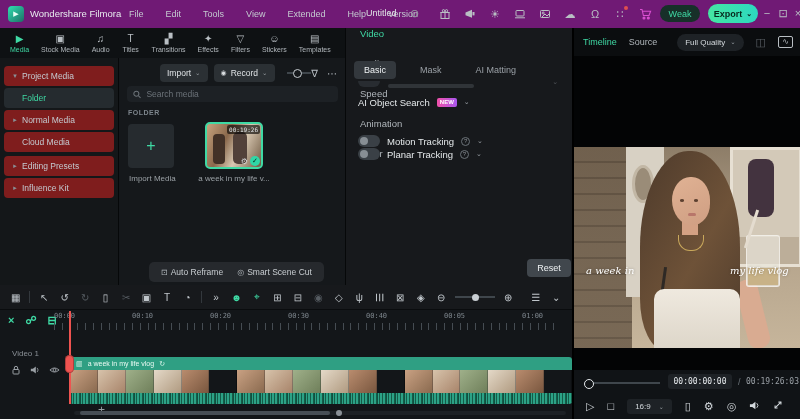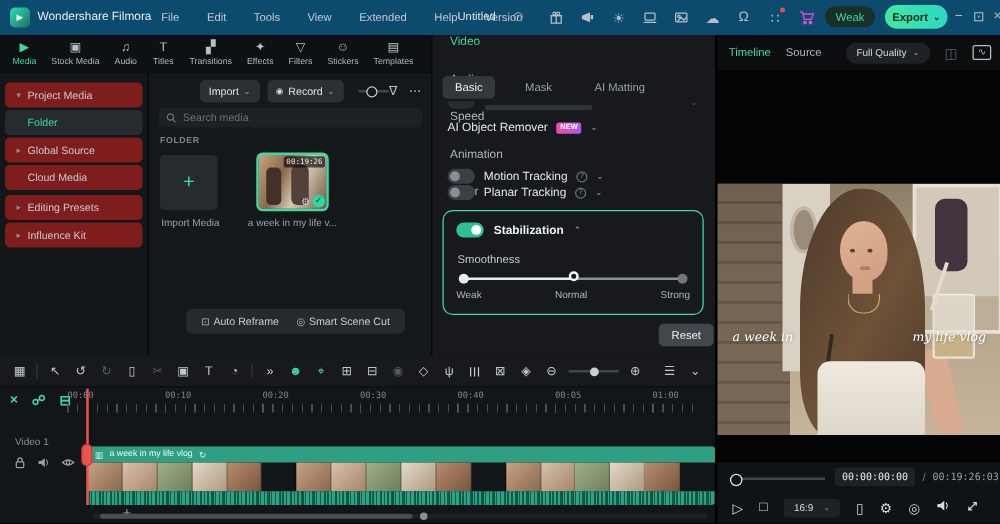--- a/index.html
+++ b/index.html
@@ -1,21 +1,21 @@
 <!DOCTYPE html>
 <html><head>
 <meta charset="utf-8">
 <style>
   * { margin:0; padding:0; box-sizing:border-box; }
   html,body { background:#000; }
   body { font-family:"Liberation Sans", sans-serif; -webkit-font-smoothing:antialiased; }
   .app { position:relative; width:800px; height:419px; background:#000; overflow:hidden; color:#c9ced3; }
 
   
-  .titlebar { position:absolute; left:0; top:0; width:800px; height:28px; background:#0c4a6e; display:flex; align-items:center; }
+  .titlebar { position:absolute; left:0; top:0; width:800px; height:28px; background:#701a75; display:flex; align-items:center; }
   .logo { position:absolute; left:8px; top:6px; width:16px; height:16px; border-radius:4px;
           background:linear-gradient(135deg,#2fe0b0,#1d6e66); display:flex; align-items:center; justify-content:center;
           color:#eafff7; font-size:7px; }
   .appname { position:absolute; left:30px; top:8px; font-size:9.5px; color:#e8ecef; white-space:nowrap; }
   .menus { position:absolute; left:118px; top:0; height:28px; display:flex; align-items:center; }
   .menus span { padding:0 11px; font-size:9px; color:#c4cad0; cursor:default; }
   .project-name { position:absolute; left:366px; top:8px; font-size:9px; color:#dfe3e6; }
   .tb-status { position:absolute; left:410px; top:7px; font-size:11px; color:#9aa0a6; }
   .tb-icons { position:absolute; left:438px; top:0; height:28px; display:flex; align-items:center; gap:11px; }
   .tb-icons .ic { width:14px; height:14px; display:flex; align-items:center; justify-content:center; font-size:11px; color:#b9bfc4; }
@@ -65,21 +65,21 @@
   .thumb { position:absolute; left:86px; top:64px; width:58px; height:47px; border-radius:5px; border:2px solid #3fd9a4;
            background:linear-gradient(115deg,#c7a27d 0%,#8a684c 35%,#d8c8b2 60%,#6f5942 100%); overflow:hidden; }
   .thumb::before { content:""; position:absolute; left:6px; top:10px; width:12px; height:30px; background:#433127; border-radius:4px; }
   .thumb::after { content:""; position:absolute; left:26px; top:8px; width:14px; height:32px; background:#52413a; border-radius:5px; }
   .dur-badge { position:absolute; right:1px; top:1px; background:rgba(0,0,0,.62); color:#e8ecef; font-size:6px;
                padding:1px 2px; border-radius:2px; z-index:2; font-family:"DejaVu Sans Mono",monospace; }
   .thumb-gear { position:absolute; right:13px; bottom:1px; font-size:8px; color:#e8ecefcc; z-index:2; }
   .thumb-check { position:absolute; right:1px; bottom:1px; width:10px; height:10px; border-radius:50%; background:#2fd6a6;
                  color:#06281d; font-size:7px; line-height:10px; text-align:center; z-index:2; }
   .tile-label { position:absolute; top:116px; font-size:8px; color:#9aa0a5; white-space:nowrap; }
-  .mp-bottom { position:absolute; left:30px; top:189px; height:20px; border-radius:5px; background:#26292d;
+  .mp-bottom { position:absolute; left:30px; top:204px; height:20px; border-radius:5px; background:#26292d;
                display:flex; align-items:center; gap:14px; padding:0 12px; font-size:8.5px; color:#c8cdd1; }
   .mp-bottom .g { font-size:8px; color:#b0b6bb; margin-right:3px; }
 
   
   .props { position:absolute; left:345px; top:28px; width:227px; height:257px; background:#17191c; border-left:1px solid #060809; }
   .prop-tabs { position:absolute; left:0; top:0; width:100%; height:30px; display:flex; align-items:flex-start; padding-left:14px; gap:19px;flex-direction:column; }
   .prop-tabs span { font-size:9.5px; color:#b0b6bb; }
   .prop-tabs span.active { color:#3fd9a4; }
   .subtabs { position:absolute; left:8px; top:33px; height:18px; display:flex; align-items:center; gap:14px; }
   .subtab { font-size:9px; color:#9aa0a6; padding:0 10px; height:18px; display:flex; align-items:center; border-radius:4px; }
@@ -343,21 +343,21 @@
         <span>Project Media</span>
       </div>
 
       <div class="side-item active" style="top: 30px;">
         <span class="caret"></span>
         <span>Folder</span>
       </div>
 
       <div class="side-item" style="top: 52px;">
         <span class="caret">▸</span>
-        <span>Global Source</span>
+        <span>Normal Media</span>
       </div>
 
       <div class="side-item" style="top: 74px;">
         <span class="caret"></span>
         <span>Cloud Media</span>
       </div>
 
       <div class="side-item" style="top: 98px;">
         <span class="caret">▸</span>
         <span>Editing Presets</span>
@@ -426,59 +426,39 @@
         <span class="subtab">AI Matting</span>
       </div>
 
     <div class="clipped-row">
       <div class="ghost-toggle"></div>
         <div class="ghost-text"></div>
       <span class="cd">⌄</span>
     </div>
 
     <div class="prow" style="top:66px">
-      <span class="lbl">AI Object Remover</span>
+      <span class="lbl">AI Object Search</span>
       <span class="new-badge">NEW</span>
       <span class="cd">⌄</span>
     </div>
 
     <div class="prow" style="top:105px">
       <div class="toggle"></div>
       <span class="lbl">Motion Tracking</span>
       <span class="qmark">?</span>
       <span class="cd">⌄</span>
     </div>
 
     <div class="prow" style="top:118px">
       <div class="toggle"></div>
       <span class="lbl">Planar Tracking</span>
       <span class="qmark">?</span>
       <span class="cd">⌄</span>
     </div>
 
-    <div class="stab-box">
-      <div class="stab-head">
-        <div class="toggle on"></div>
-        <span class="lbl">Stabilization</span>
-        <span class="cd">⌃</span>
-      </div>
-      <div class="smooth-lbl">Smoothness</div>
-      <div class="sslider">
-        <div class="line"></div>
-        <div class="d1"></div>
-        <div class="d2"></div>
-        <div class="d3"></div>
-      </div>
-      <div class="smarks">
-
-      <span>Weak</span>
-          <span>Normal</span>
-          <span>Strong</span>
-        </div>
-    </div>
     <div class="reset-btn">Reset</div>
   </div>
 
   <div class="preview">
     <div class="pv-head">
       <span class="pv-tab active">Timeline</span>
       <span class="pv-tab">Source</span>
       <div class="quality-pill">
         <span>Full Quality</span>
           <span class="cd">⌄</span>

